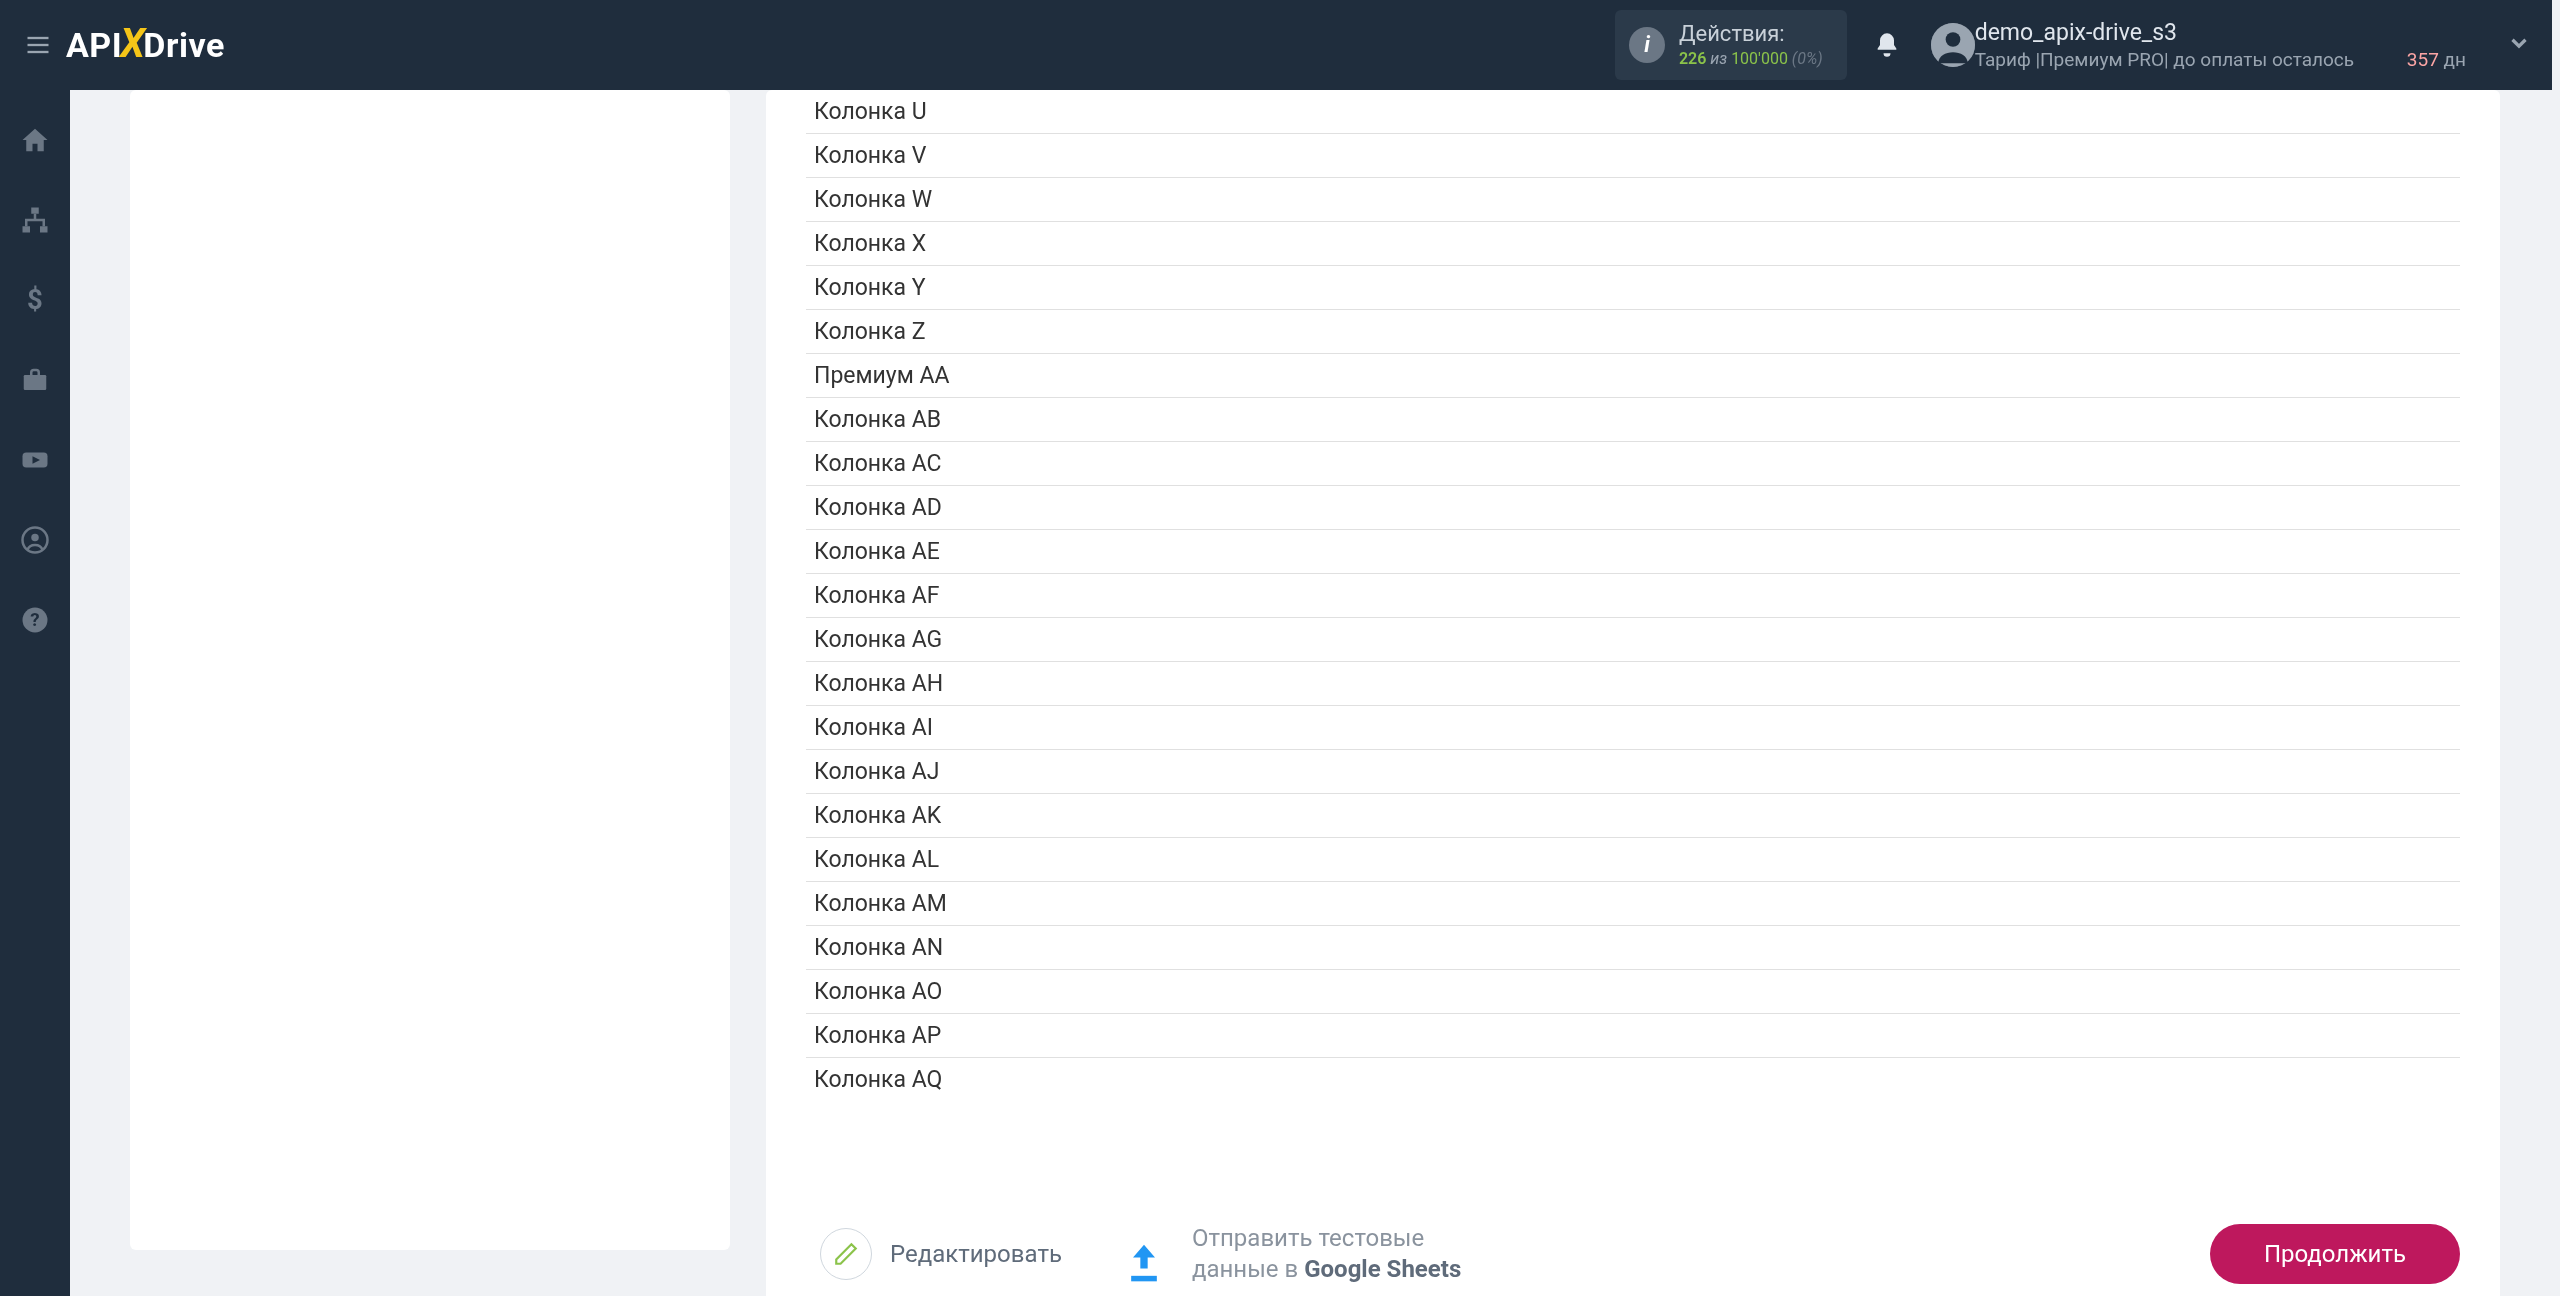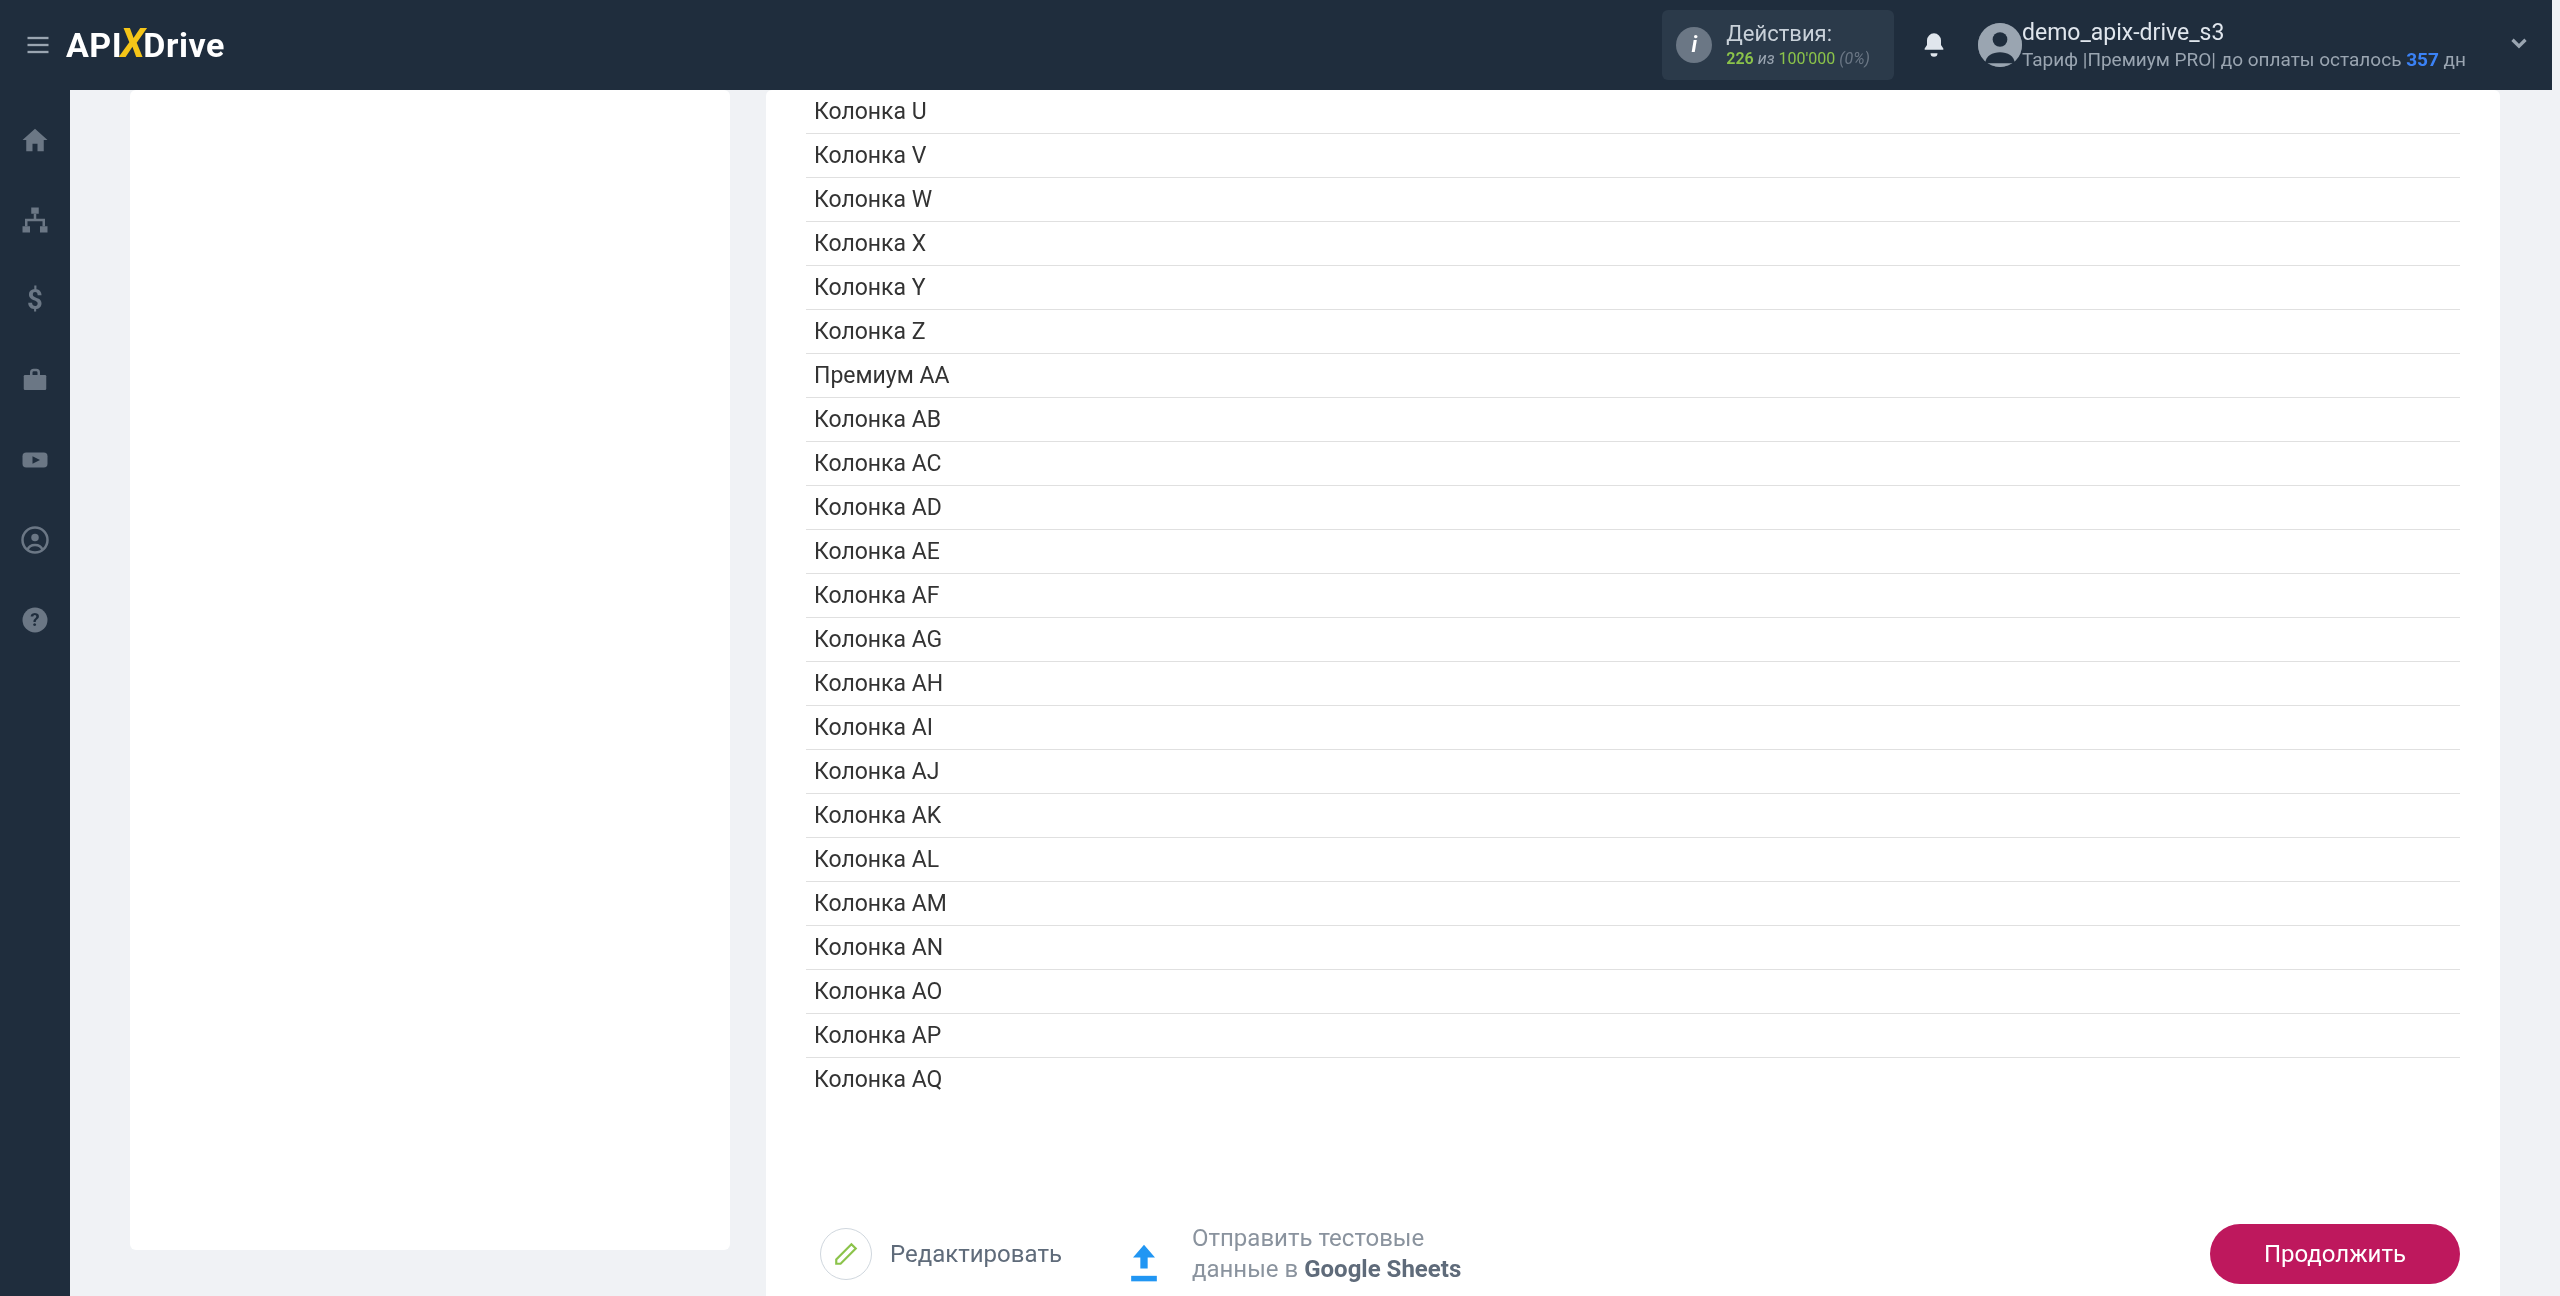--- a/index.html
+++ b/index.html
@@ -24,21 +24,21 @@
 .actions-values .total { color:#8bc34a; }
 .actions-values .pct { color:#6b7785; font-style:italic; }
 .bell { width:40px; height:40px; display:flex; align-items:center; justify-content:center; color:#e0e6ed; margin-right:24px; cursor:pointer; }
 .bell svg { width:28px; height:28px; }
 .user-block { display:flex; align-items:center; gap:0; }
 .avatar { width:44px; height:44px; border-radius:50%; background:#6b7785; display:flex; align-items:center; justify-content:center; color:#2b3a4a; }
 .avatar svg { width:44px; height:44px; }
 .user-meta { display:flex; flex-direction:column; line-height:1.3; }
 .user-name { color:#e0e6ed; font-size:23px; }
 .user-tariff { color:#9aa5b1; font-size:19px; }
-.user-tariff .days { color:#3b82f6; font-weight:700; }
+.user-tariff .days { color:#fca5a5; font-weight:400;margin-left:48px; }
 .chevron { margin-left:40px; color:#9aa5b1; cursor:pointer; }
 .chevron svg { width:26px; height:26px; }
 
 
 .sidebar { position:fixed; top:90px; left:0; bottom:0; width:70px; background:#1f2d3d; display:flex; flex-direction:column; align-items:center; padding-top:30px; gap:40px; z-index:90; }
 .side-item { width:40px; height:40px; display:flex; align-items:center; justify-content:center; color:#6b7785; cursor:pointer; }
 .side-item svg { width:30px; height:30px; }
 
 
 .main { position:absolute; top:90px; left:70px; right:0; bottom:0; display:flex; gap:36px; padding:0 60px 40px 60px; }

